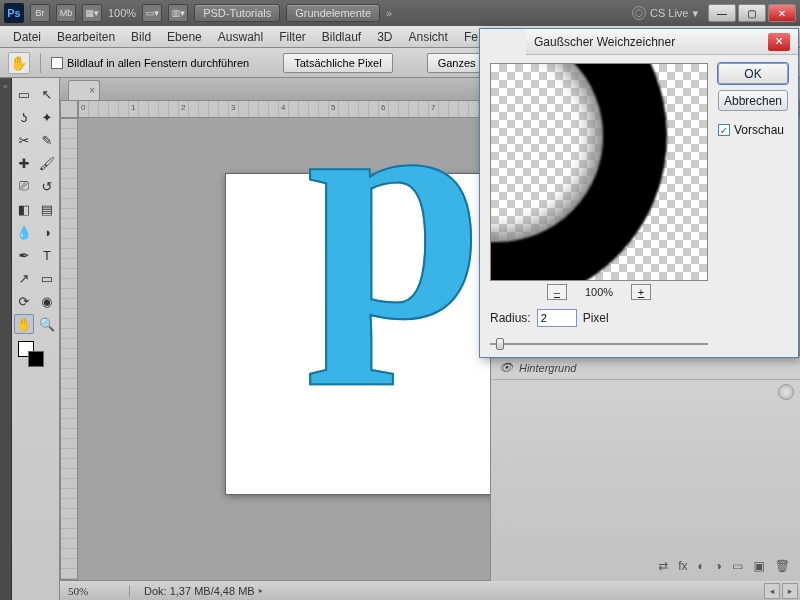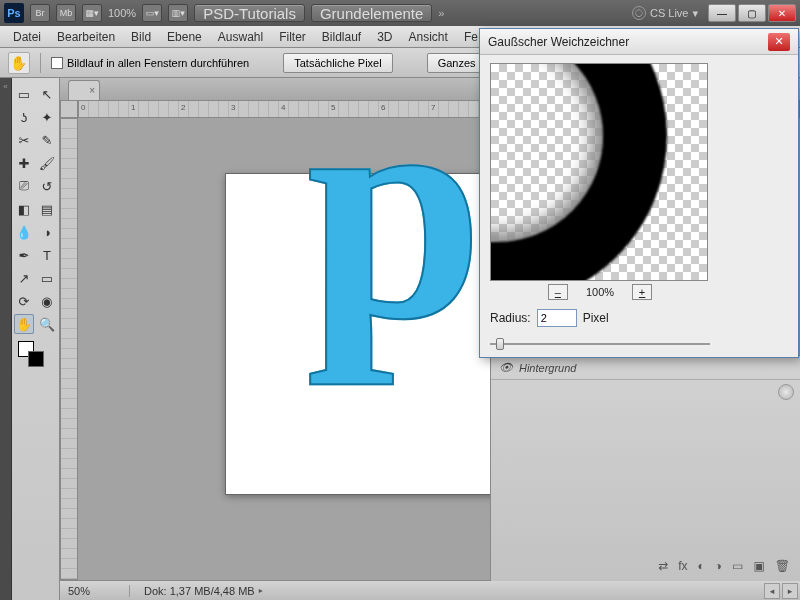--- a/index.html
+++ b/index.html
@@ -2,21 +2,21 @@
 <html><head>
 <meta charset="utf-8">
 <style>
 * { box-sizing: border-box; margin: 0; padding: 0; font-family: "Segoe UI", Tahoma, sans-serif; }
 body { width: 800px; height: 600px; background: #b8b8b8; overflow: hidden; position: relative; font-size: 11px; }
 
 
 .top-toolbar { height: 26px; background: linear-gradient(#6a6a6a,#545454); display: flex; align-items: center; padding: 8px 4px; gap: 6px; }
 .ps-logo { width: 20px; height: 20px; background: #0a1e3a; color: #5eadff; display: flex; align-items: center; justify-content: center; font-weight: bold; font-size: 11px; border-radius: 2px; }
 .tt-btn { width: 20px; height: 18px; background: #7a7a7a; border: 1px solid #444; border-radius: 2px; display: flex; align-items: center; justify-content: center; color: #ddd; font-size: 9px; }
-.group-btn { height: 18px; padding: 0 8px; background: linear-gradient(#858585,#6a6a6a); border: 1px solid #444; border-radius: 3px; color: #ddd; font-size: 15px; display: flex; align-items: center; box-shadow: inset 0 1px 0 rgba(255,255,255,0.2); }
+.group-btn { height: 18px; padding: 0 8px; background: linear-gradient(#858585,#6a6a6a); border: 1px solid #444; border-radius: 3px; color: #ddd; font-size: 11px; display: flex; align-items: center; box-shadow: inset 0 1px 0 rgba(255,255,255,0.2); }
 .tt-label { color: #ccc; font-size: 11px; }
 .cslive { color: #ccc; display: flex; align-items: center; gap: 4px; margin-left: auto; margin-right: 4px; }
 .cslive-icon { width: 14px; height: 14px; border: 1px solid #999; border-radius: 50%; display: flex; align-items: center; justify-content: center; font-size: 7px; color: #bbb; }
 .win-controls { display: flex; gap: 2px; }
 .win-btn { width: 28px; height: 18px; border: 1px solid #888; border-radius: 2px; display: flex; align-items: center; justify-content: center; font-size: 10px; background: linear-gradient(#e8e8e8,#bcbcbc); }
 .win-close { background: linear-gradient(#f08080,#c82020); color: #fff; }
 
 
 .menubar { height: 22px; background: linear-gradient(#e7e7e7,#cfcfcf); border-bottom: 1px solid #888; display: flex; align-items: center; padding: 0 6px; gap: 2px; font-size: 12px; color: #333; }
 .menubar span { padding: 2px 7px; }
@@ -55,34 +55,34 @@
 .ruler-h { flex: 1; background: repeating-linear-gradient(to right, #c8c8c8, #c8c8c8 9px, #b4b4b4 9px, #b4b4b4 10px); border: 1px solid #888; font-size: 8px; color: #555; position: relative; }
 .rlabel { position: absolute; top: 2px; font-size: 8px; }
 
 .canvas-row { flex: 1; display: flex; overflow: hidden; }
 .ruler-v { width: 18px; background: repeating-linear-gradient(to bottom, #c8c8c8, #c8c8c8 9px, #b4b4b4 9px, #b4b4b4 10px); border: 1px solid #888; }
 .canvas-scroll { flex: 1; background: #a3a3a3; position: relative; overflow: hidden; }
 .canvas { position: absolute; left: 148px; top: 56px; width: 280px; height: 320px; background: #fff; box-shadow: 0 0 0 1px #666, 0 2px 8px rgba(0,0,0,0.4); }
 .glyph-p { font-family: "Times New Roman", serif; font-size: 320px; font-weight: bold; color: #3ab4e6; position: absolute; left: 80px; top: -150px; text-shadow: inset 0 0 14px #0b4264; -webkit-text-stroke: 2px #1374a0; background: linear-gradient(135deg,#1785b9,#63d4f5 40%,#28a6d6 60%,#8ce8ff); -webkit-background-clip: text; background-clip: text; }
 
 .status-bar { height: 20px; background: linear-gradient(#d4d4d4,#bcbcbc); border-top: 1px solid #888; display: flex; align-items: center; font-size: 11px; color: #333; }
-.status-bar .zoom { width: 70px; padding-left: 8px; border-right: 1px solid #999; }
+.status-bar .zoom { width: 70px; padding-left: 8px; border-right: 1px solid #999; font-family: Liberation Serif, serif; }
 .status-bar .docsize { padding-left: 14px; }
 .sb-arrows { margin-left: auto; display: flex; gap: 2px; padding-right: 2px; }
 .sb-arrow { width: 16px; height: 16px; display: flex; align-items: center; justify-content: center; background: #cfcfcf; border: 1px solid #999; font-size: 9px; color: #555; }
 
 
 .right-panel { position: absolute; top: 355px; right: 0; width: 310px; height: 226px; background: linear-gradient(#d2d2d2,#c2c2c2); border-left: 1px solid #888; border-top: 1px solid #888; }
 .layer-row { height: 24px; display: flex; align-items: center; padding: 0 8px; font-style: italic; color: #444; border-bottom: 1px solid #aaa; gap: 6px; }
 .right-panel .bottom-icons { position: absolute; bottom: 4px; left: 0; right: 0; height: 22px; display: flex; align-items: center; justify-content: flex-end; gap: 10px; padding: 0 10px; color: #555; font-size: 12px; }
 .rp-watermark { position: absolute; right: 6px; top: 28px; width: 16px; height: 16px; border-radius: 50%; background: radial-gradient(#e8e8e8,#b2b2b2); border: 1px solid #999; }
 
 
 .dialog { position: absolute; left: 479px; top: 28px; width: 320px; height: 330px; background: #ededed; border: 1px solid #5a7fa8; box-shadow: 3px 3px 10px rgba(0,0,0,0.35); }
-.dlg-title { height: 26px; background: linear-gradient(#f7f7f7,#dedede); border-bottom: 1px solid #b8b8b8; display: flex; align-items: center; padding: 0 8px; font-size: 12px; color: #222; }
+.dlg-title { height: 26px; background: linear-gradient(#f7f7f7,#dedede); border-bottom: 1px solid #b8b8b8; display: flex; align-items: center; padding: 0 8px; font-size: 12px; color: #222; margin-left: 46px; }
 .dlg-close { width: 22px; height: 18px; margin-left: auto; background: linear-gradient(#f07070,#c22020); color: #fff; display: flex; align-items: center; justify-content: center; border-radius: 2px; font-size: 11px; }
 .dlg-body { padding: 8px 10px; display: flex; gap: 10px; }
 .preview-col { width: 220px; }
 .preview-box { width: 218px; height: 218px; border: 1px solid #888; background-color: #fff; background-image: linear-gradient(45deg,#ccc 25%,transparent 25%,transparent 75%,#ccc 75%),linear-gradient(45deg,#ccc 25%,transparent 25%,transparent 75%,#ccc 75%); background-size: 16px 16px; background-position: 0 0, 8px 8px; position: relative; overflow: hidden; }
 .arc { position: absolute; left: -164px; top: -98px; width: 340px; height: 340px; border: 64px solid #000; border-radius: 50%; filter: blur(1px); box-shadow: inset 0 0 18px 10px #888; background: transparent; }
 .zoom-row { height: 22px; display: flex; align-items: center; justify-content: center; gap: 18px; font-size: 11px; color: #222; }
 .zbtn { width: 20px; height: 16px; border: 1px solid #888; background: #f2f2f2; display: flex; align-items: center; justify-content: center; text-decoration: underline; }
 .radius-row { display: flex; align-items: center; gap: 6px; margin-top: 6px; font-size: 12px; color: #222; }
 .radius-input { width: 40px; height: 18px; border: 1px solid #7a98bc; background: #fff; padding: 0 3px; font-size: 11px; text-align: left; }
 .slider { margin-top: 10px; position: relative; height: 14px; }
@@ -252,14 +252,22 @@
       <div class="radius-row">
         <span>Radius:</span>
         <input class="radius-input" value="2" style="">
         <span>Pixel</span>
       </div>
       <div class="slider">
         <div class="slider-track"></div>
         <div class="slider-thumb"></div>
       </div>
     </div>
+    <div class="btn-col">
+      <div class="dlg-btn default">OK</div>
+      <div class="dlg-btn">Abbrechen</div>
+      <label class="prev-chk">
+        <span class="chkbox">✓</span>
+        <span>Vorschau</span>
+      </label>
+    </div>
   </div>
 </div>
 
 </body></html>

